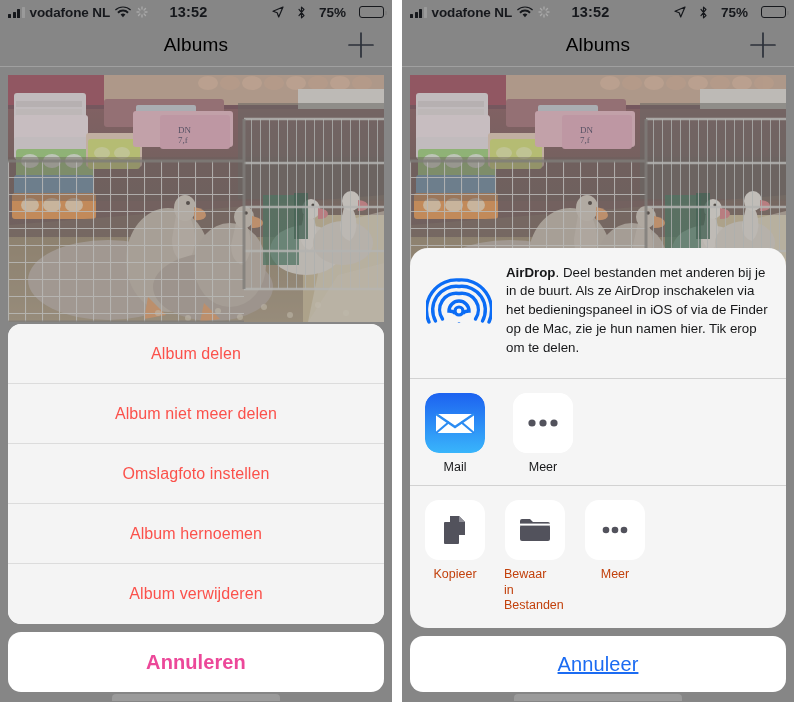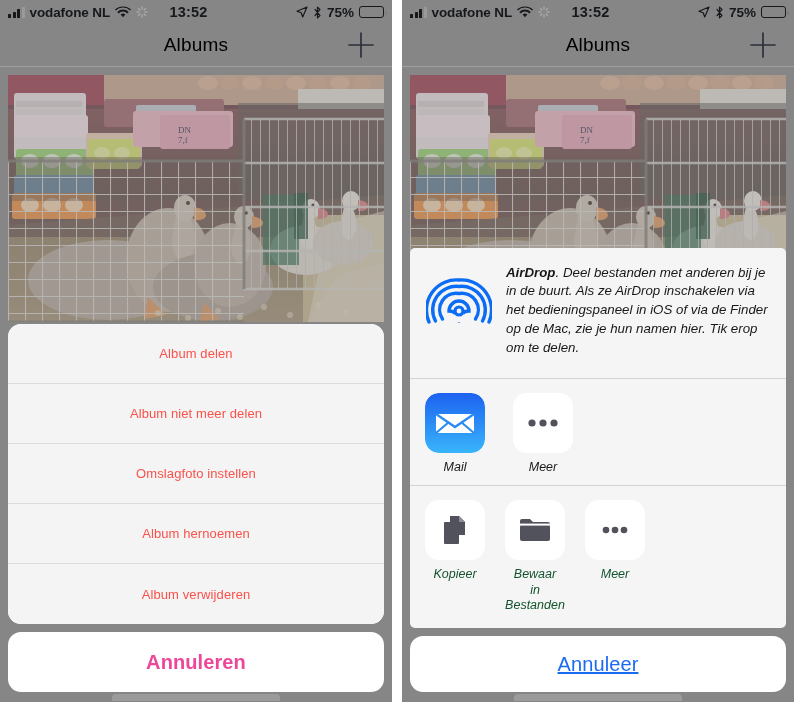--- a/index.html
+++ b/index.html
@@ -47,21 +47,21 @@
     left: 0; right: 15px;
     text-align: center;
     font-size: 14.5px;
     font-weight: bold;
     letter-spacing: 0.2px;
   }
   .sb-right {
     margin-left: auto;
     display: flex;
     align-items: center;
-    gap: 5px;
+    gap: 13px;
     z-index: 2;
   }
   .signal-bars { display: flex; align-items: flex-end; gap: 1.5px; height: 11px; }
   .signal-bars i { width: 3px; background: #16181c; display: block; border-radius: 0.5px; }
   .signal-bars i:nth-child(1) { height: 4px; }
   .signal-bars i:nth-child(2) { height: 6px; }
   .signal-bars i:nth-child(3) { height: 8.5px; }
   .signal-bars i:nth-child(4) { height: 11px; background: #9a9a9a; }
   .carrier { font-size: 13.5px; font-weight: bold; letter-spacing: -0.1px; }
   .sb-icon svg { display: block; }
@@ -129,21 +129,21 @@
   .sheet-group {
     background: #f4f4f4;
     border-radius: 13px;
     overflow: hidden;
   }
   .sheet-item {
     height: 60px;
     display: flex;
     align-items: center;
     justify-content: center;
-    font-size: 13px;
+    font-size: 16px;
     color: #fb514b;
     border-bottom: 1px solid #dcdcdc;
     background: #f4f4f4;
     letter-spacing: 0.1px;
   }
   .sheet-item:last-child { border-bottom: none; }
   .sheet-cancel {
     margin-top: 8px;
     height: 60px;
     background: #ffffff;
@@ -158,23 +158,22 @@
   }
 
   
   .share-area {
     position: absolute;
     left: 0; right: 0; bottom: 0;
     padding: 0 8px 10px 8px;
   }
   .share-card {
     background: #f5f5f5;
-    border-radius: 5px;
+    border-radius: 18px;
     overflow: hidden;
-    font-style: italic;
   }
   .airdrop-row {
     display: flex;
     align-items: flex-start;
     padding: 14px 16px 20px 16px;
     gap: 14px;
     border-bottom: 1px solid #d2d2d2;
     min-height: 118px;
   }
   .airdrop-icon { flex: none; width: 66px; height: 66px; margin-top: 4px; }
@@ -232,22 +231,22 @@
     width: 60px; height: 60px;
     border-radius: 14px;
     background: #ffffff;
     display: flex;
     align-items: center;
     justify-content: center;
   }
   .act-icon svg { display: block; }
   .act-label {
     font-size: 12.5px;
-    color: #14532d;
-    text-align: center;
+    color: #c2410c;
+    text-align: left;
     line-height: 1.25;
     white-space: pre-line;
   }
 
   .share-cancel {
     margin-top: 8px;
     height: 56px;
     background: #ffffff;
     border-radius: 13px;
     display: flex;

